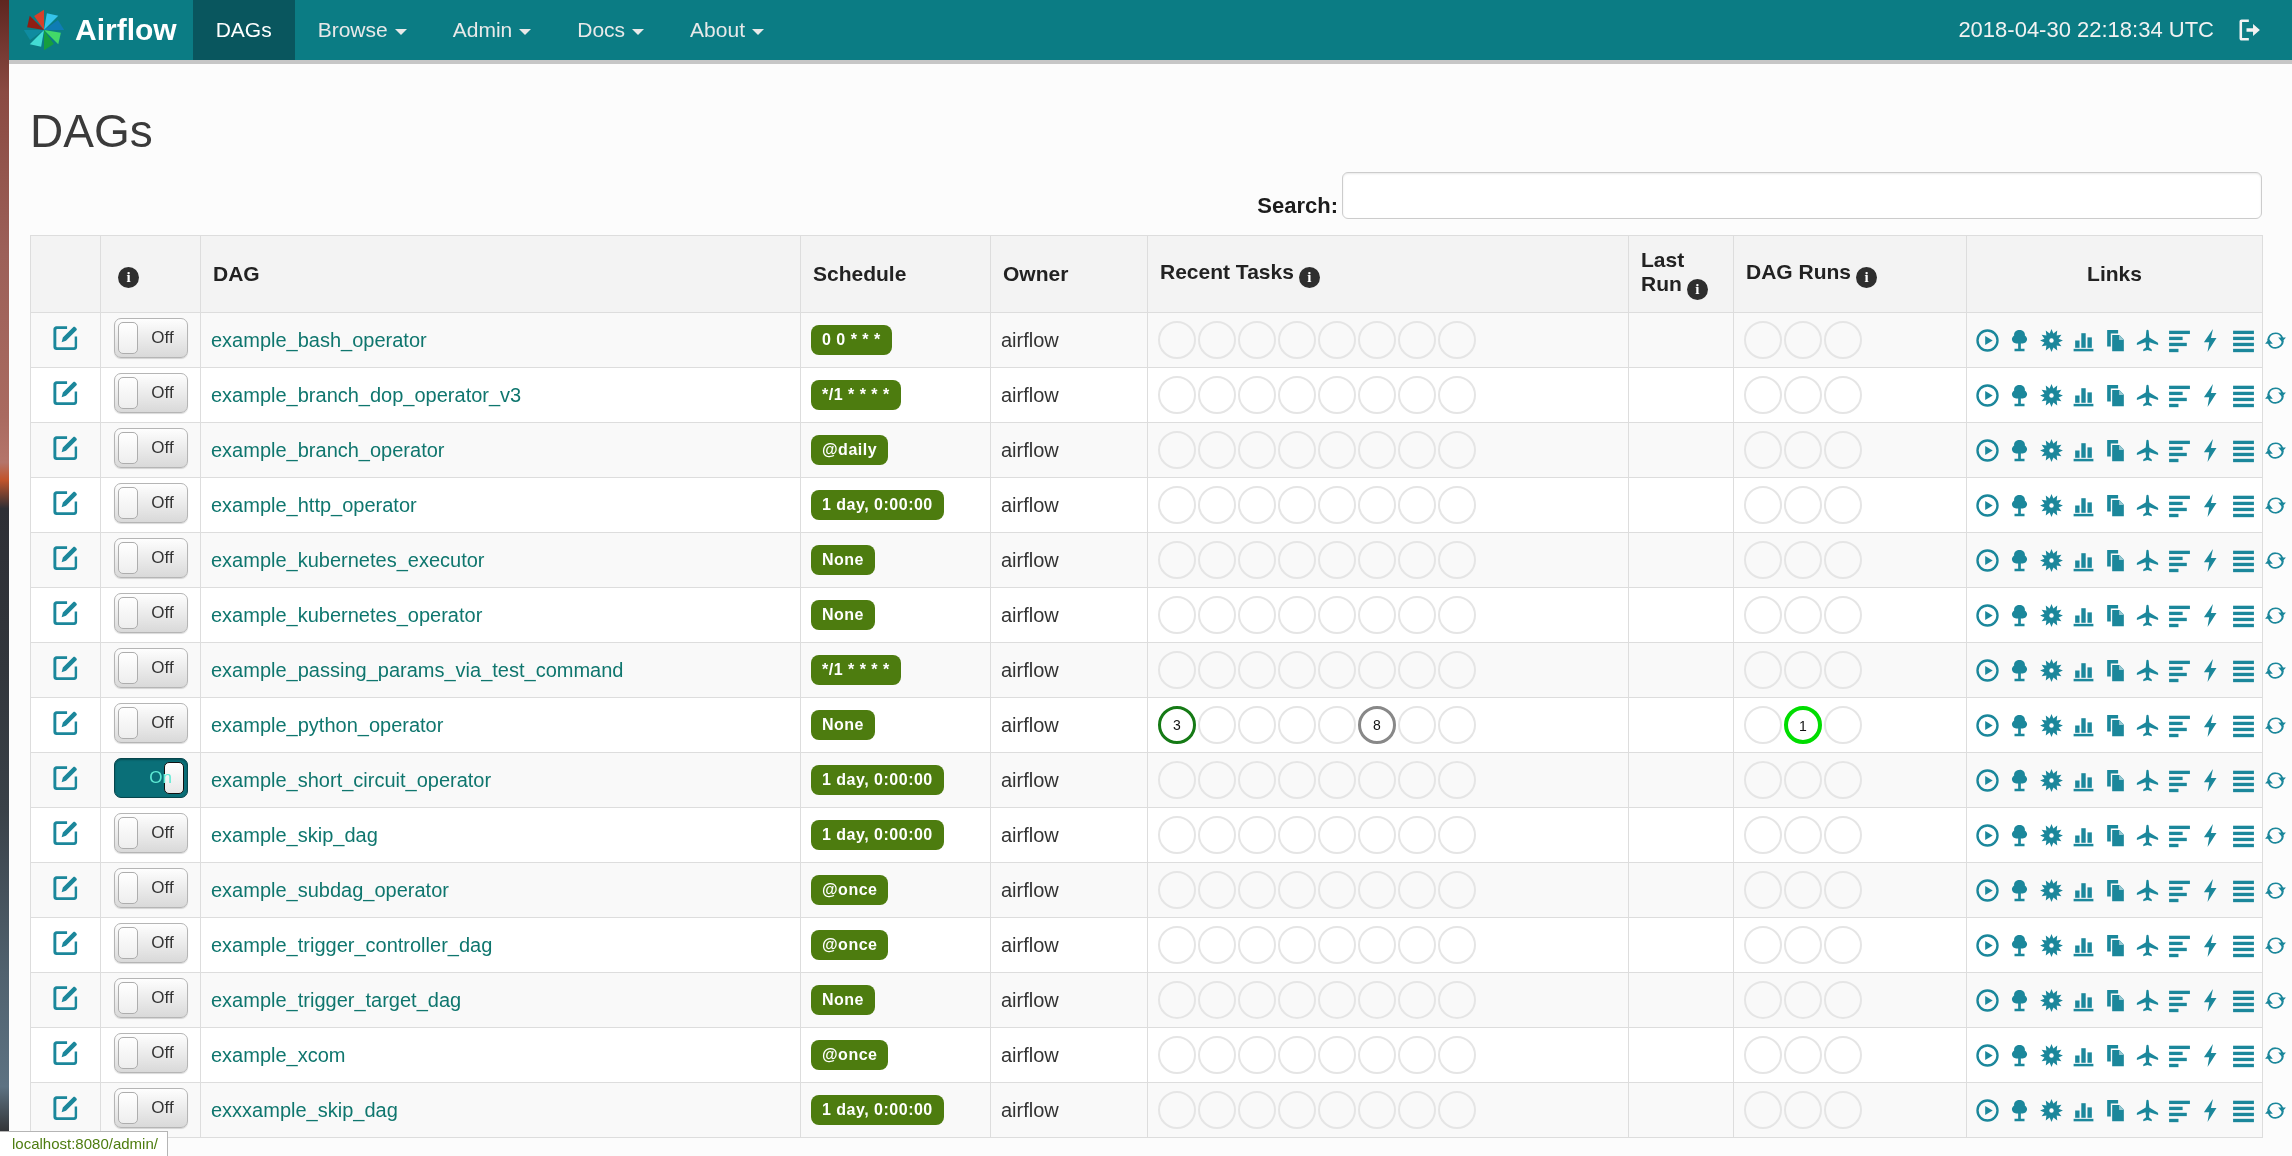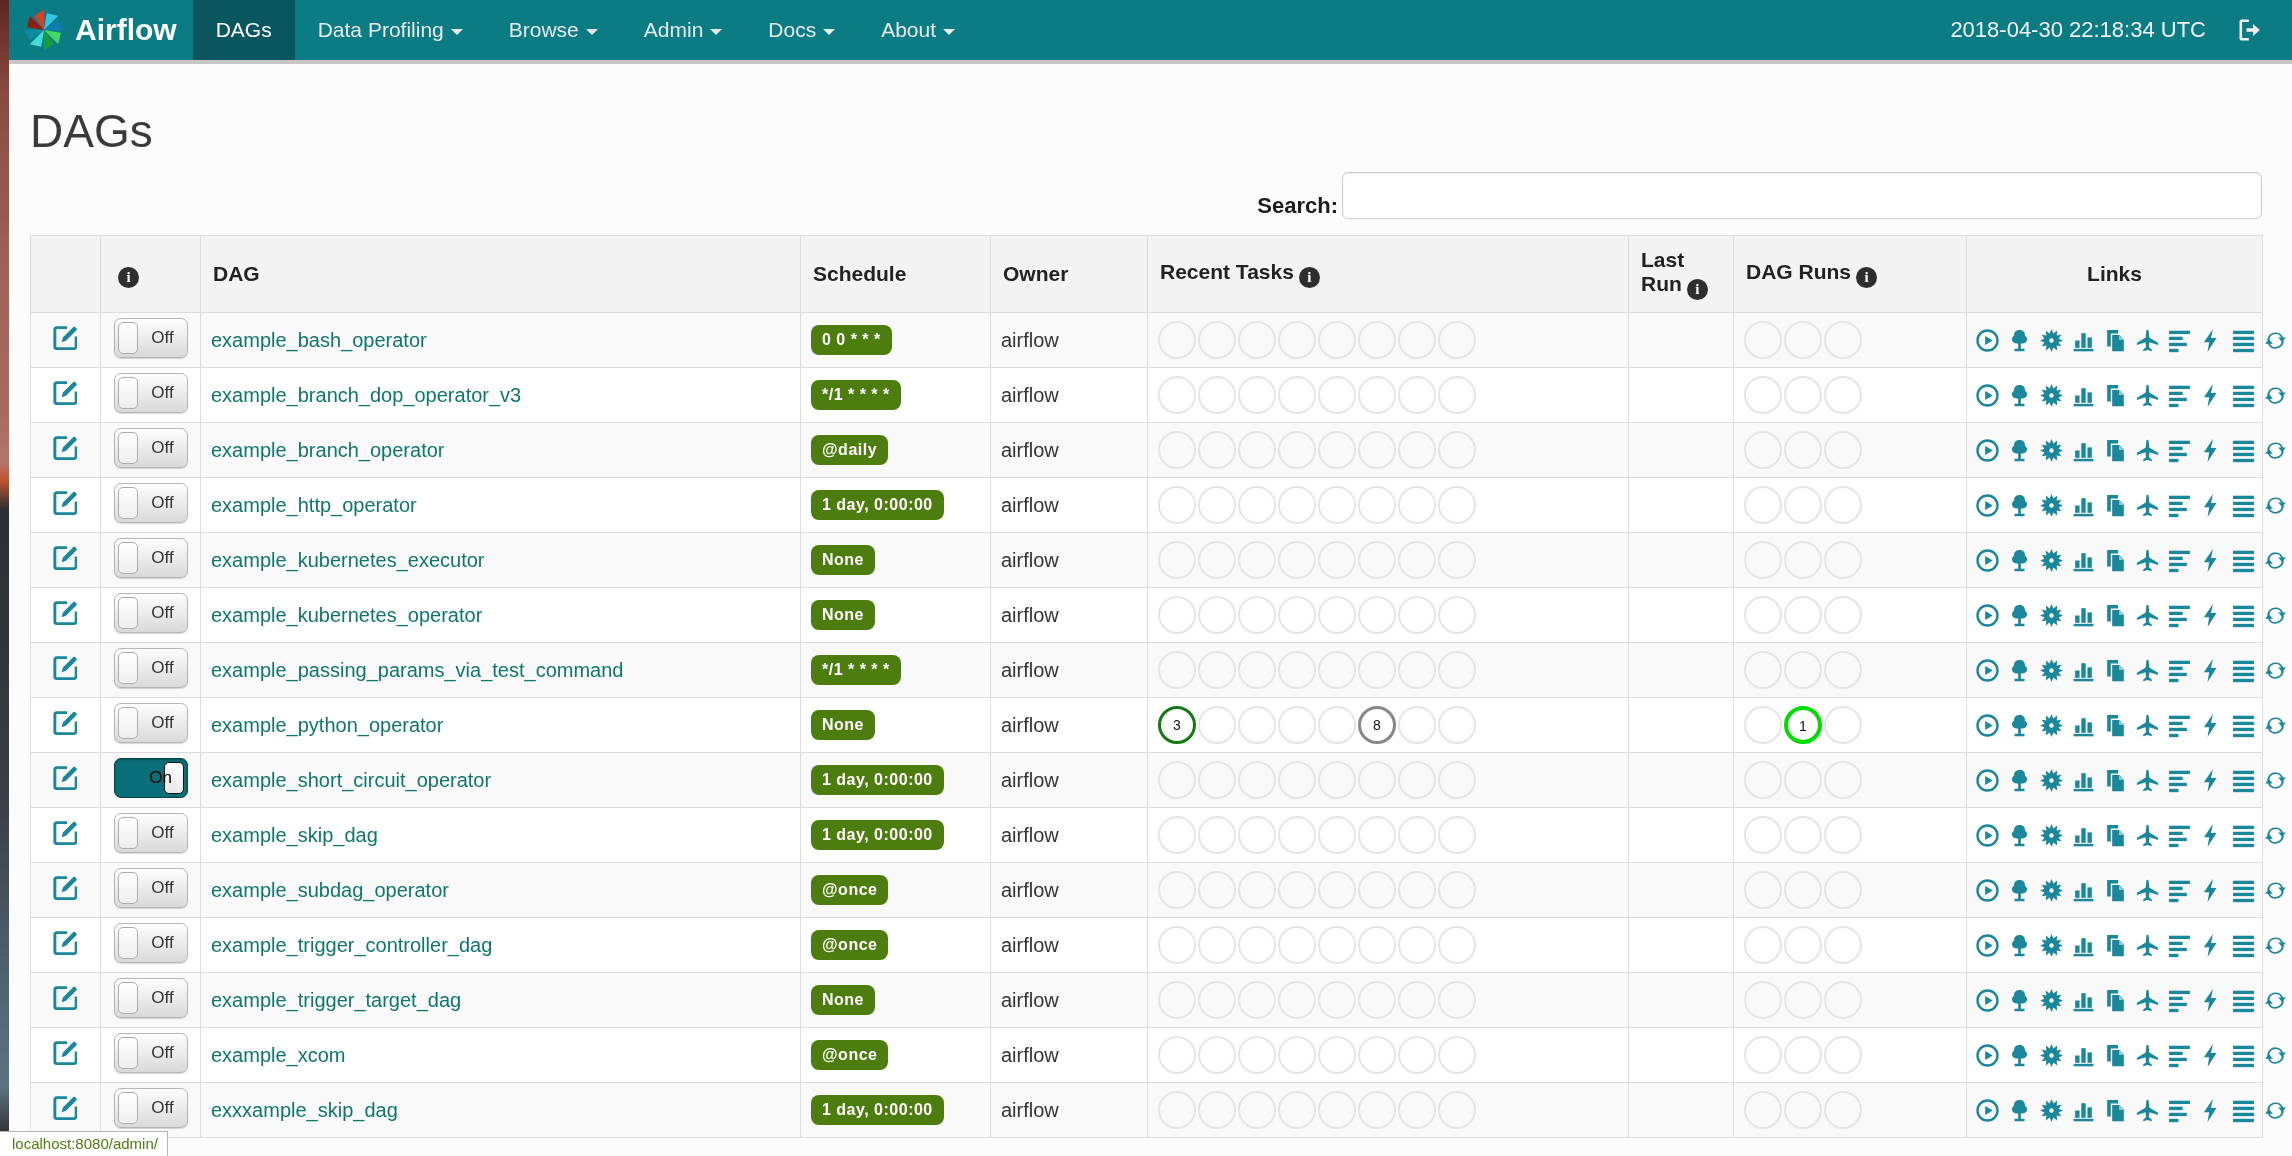--- a/index.html
+++ b/index.html
@@ -26,21 +26,21 @@
   }
   .brand { display:flex; align-items:center; gap:9px; padding:0 16px 0 22px;
     font-size:30px; font-weight:bold; color:#fff; }
   .brand svg { width:44px; height:44px; }
   .nav-items { display:flex; align-items:stretch; }
   .nav-item { display:flex; align-items:center; gap:7px; padding:0 23px;
     font-size:21px; color:#e9e9e9; cursor:pointer; }
   .nav-item.active { background:#09565e; color:#fff; }
   .caret { width:0; height:0; border-left:6px solid transparent;
     border-right:6px solid transparent; border-top:6px solid currentColor; margin-top:3px; }
-  .nav-right { margin-left:auto; display:flex; align-items:center; gap:30px;
+  .nav-right { margin-left:auto; display:flex; align-items:center; gap:22px;
     padding-right:28px; font-size:22px; color:#f2f2f2; }
   .logout { width:28px; height:28px; color:#f2f2f2; cursor:pointer; }
   .logout svg { width:100%; height:100%; fill:currentColor; }
 
   
   .page-title { margin:40px 0 14px 30px; font-size:46px; font-weight:500; color:#3a3a3a; }
   .search-row { display:flex; justify-content:flex-end; align-items:flex-end;
     gap:4px; margin:0 30px 16px 0; }
   .search-label { font-weight:bold; font-size:22px; color:#1c1c1c; }
   .search-input { width:920px; height:47px; border:1px solid #ccc; border-radius:6px;
@@ -80,21 +80,21 @@
   .toggle.off { border:1px solid #b5b5b5; background:linear-gradient(#fefefe,#d9d9d9);
     box-shadow:0 1px 1px rgba(0,0,0,.15); }
   .toggle.off .handle { position:absolute; left:3px; top:3px; bottom:3px; width:20px;
     background:linear-gradient(#fff,#eee); border:1px solid #adadad; border-radius:5px; }
   .toggle.off .tlabel { position:absolute; left:24px; right:0; top:0; bottom:0;
     display:flex; align-items:center; justify-content:center; color:#333; }
   .toggle.on { border:1px solid #06464d; background:#0a6f78; box-shadow:inset 0 1px 2px rgba(0,0,0,.3); }
   .toggle.on .handle { position:absolute; right:3px; top:3px; bottom:3px; width:20px;
     background:linear-gradient(#fff,#e8e8e8); border:1px solid #111; border-radius:5px; }
   .toggle.on .tlabel { position:absolute; left:0; right:24px; top:0; bottom:0;
-    display:flex; align-items:center; justify-content:center; color:#000000;padding-left:44px; }
+    display:flex; align-items:center; justify-content:center; color:#5eead4;padding-left:44px; }
 
   
   .circle { display:inline-block; width:38px; height:38px; border-radius:50%;
     border:2px solid #e5e5e5; margin-right:2px; vertical-align:middle;
     text-align:center; line-height:34px; font-size:14px; color:#111; cursor:pointer; }
   .circle.has-count { line-height:32px; }
 
   
   td.links-cell { text-align:center; white-space:nowrap; padding:4px 4px; }
   .link-icon { display:inline-block; width:25px; height:25px; margin:0 3.5px;
@@ -123,24 +123,20 @@
         <path d="M12 12 L12 1 L6.6 4.4 Z" fill="#43dcd4" transform="rotate(225 12 12)"></path>
         <path d="M12 12 L12 1 L6.6 4.4 Z" fill="#0f8ba0" transform="rotate(270 12 12)"></path>
         <path d="M12 12 L12 1 L6.6 4.4 Z" fill="#8f1d12" transform="rotate(315 12 12)"></path>
       </g>
     </svg>
     <span>Airflow</span>
   </div>
   <div class="nav-items" id="nav-items">
       <div class="nav-item active">
         <span>DAGs</span>
-      </div>
-      <div class="nav-item">
-        <span>Data Profiling</span>
-        <span class="caret"></span>
       </div>
       <div class="nav-item">
         <span>Browse</span>
         <span class="caret"></span>
       </div>
       <div class="nav-item">
         <span>Admin</span>
         <span class="caret"></span>
       </div>
       <div class="nav-item">

